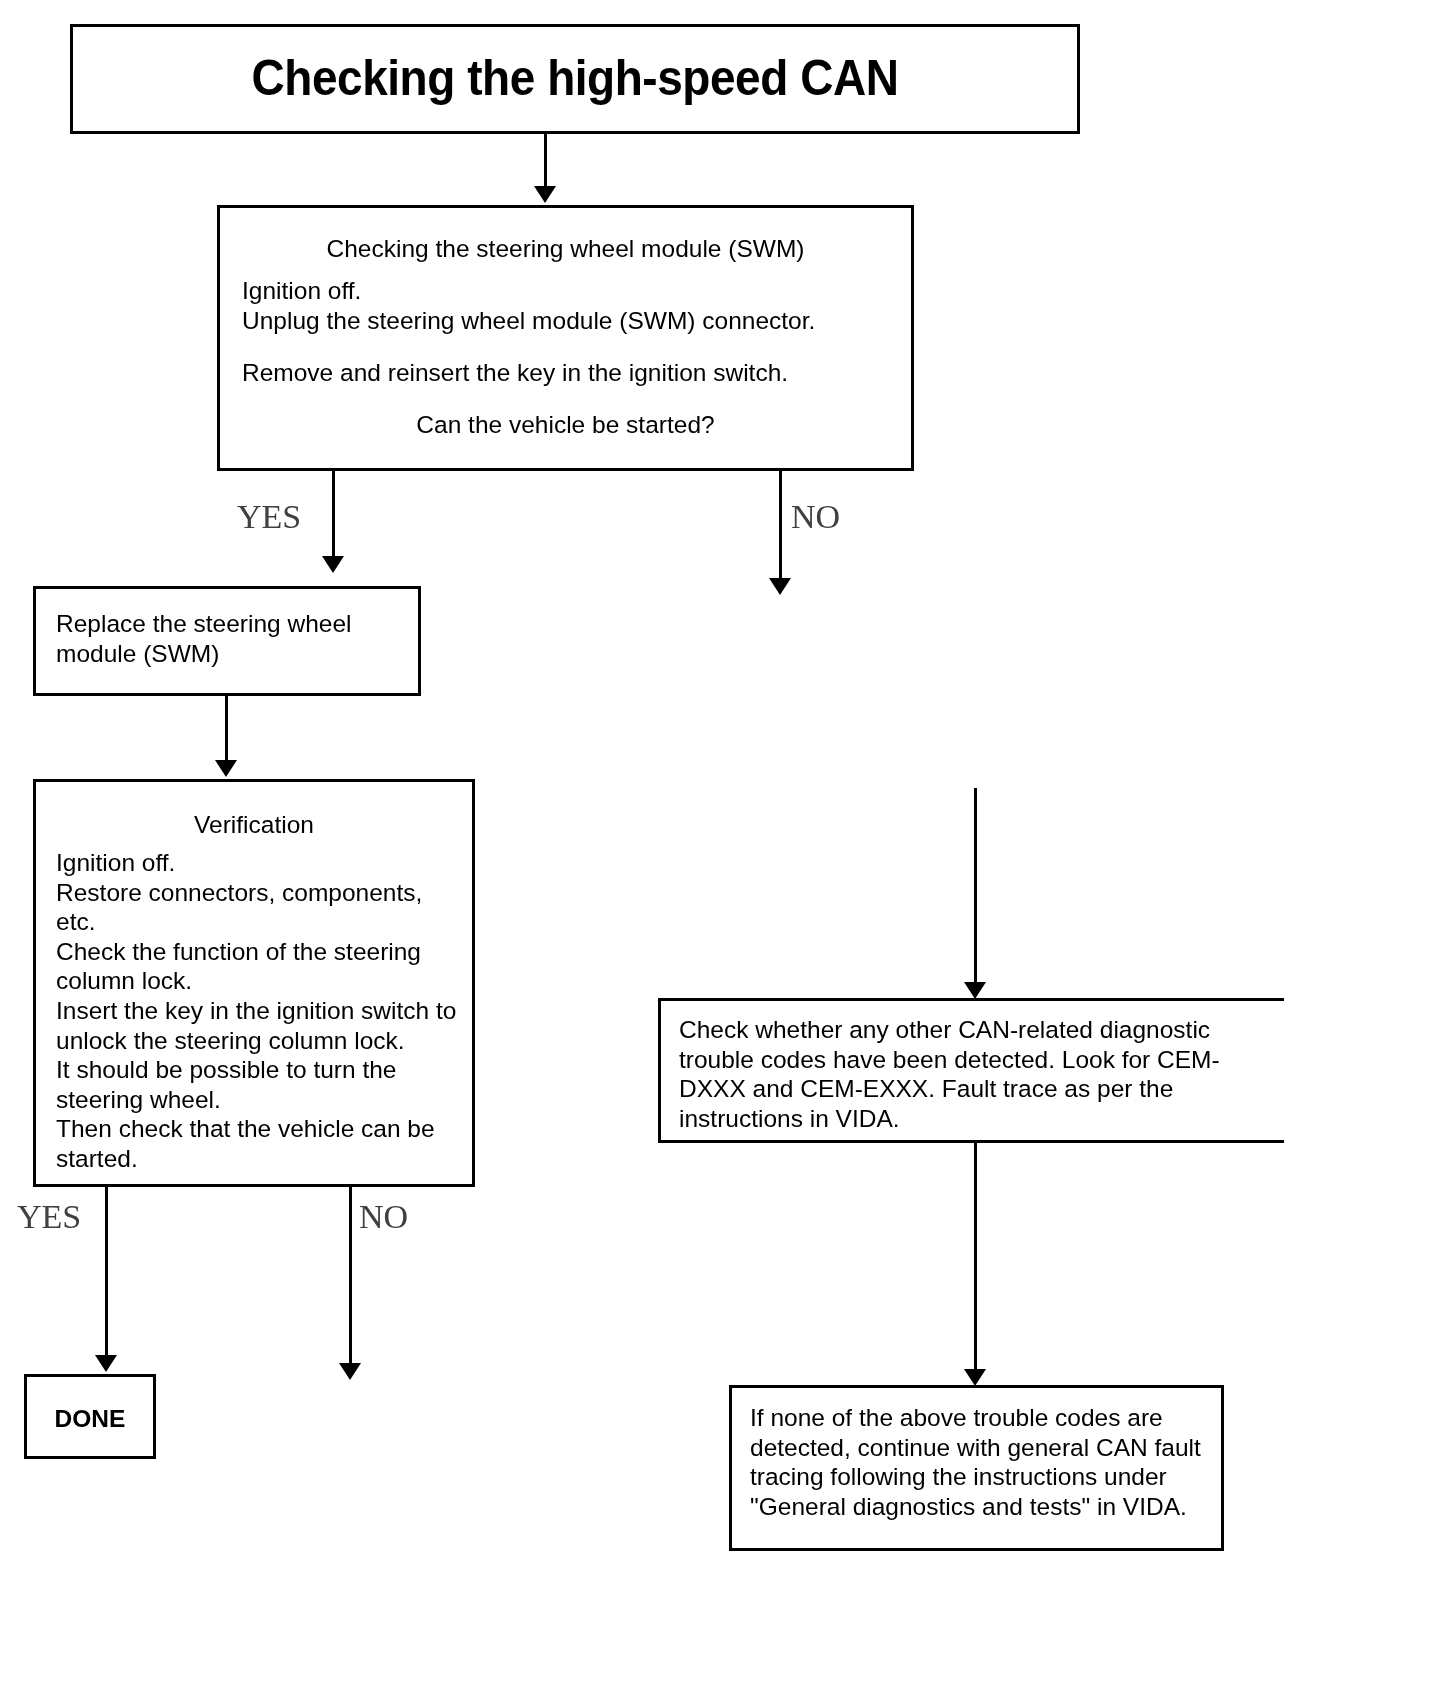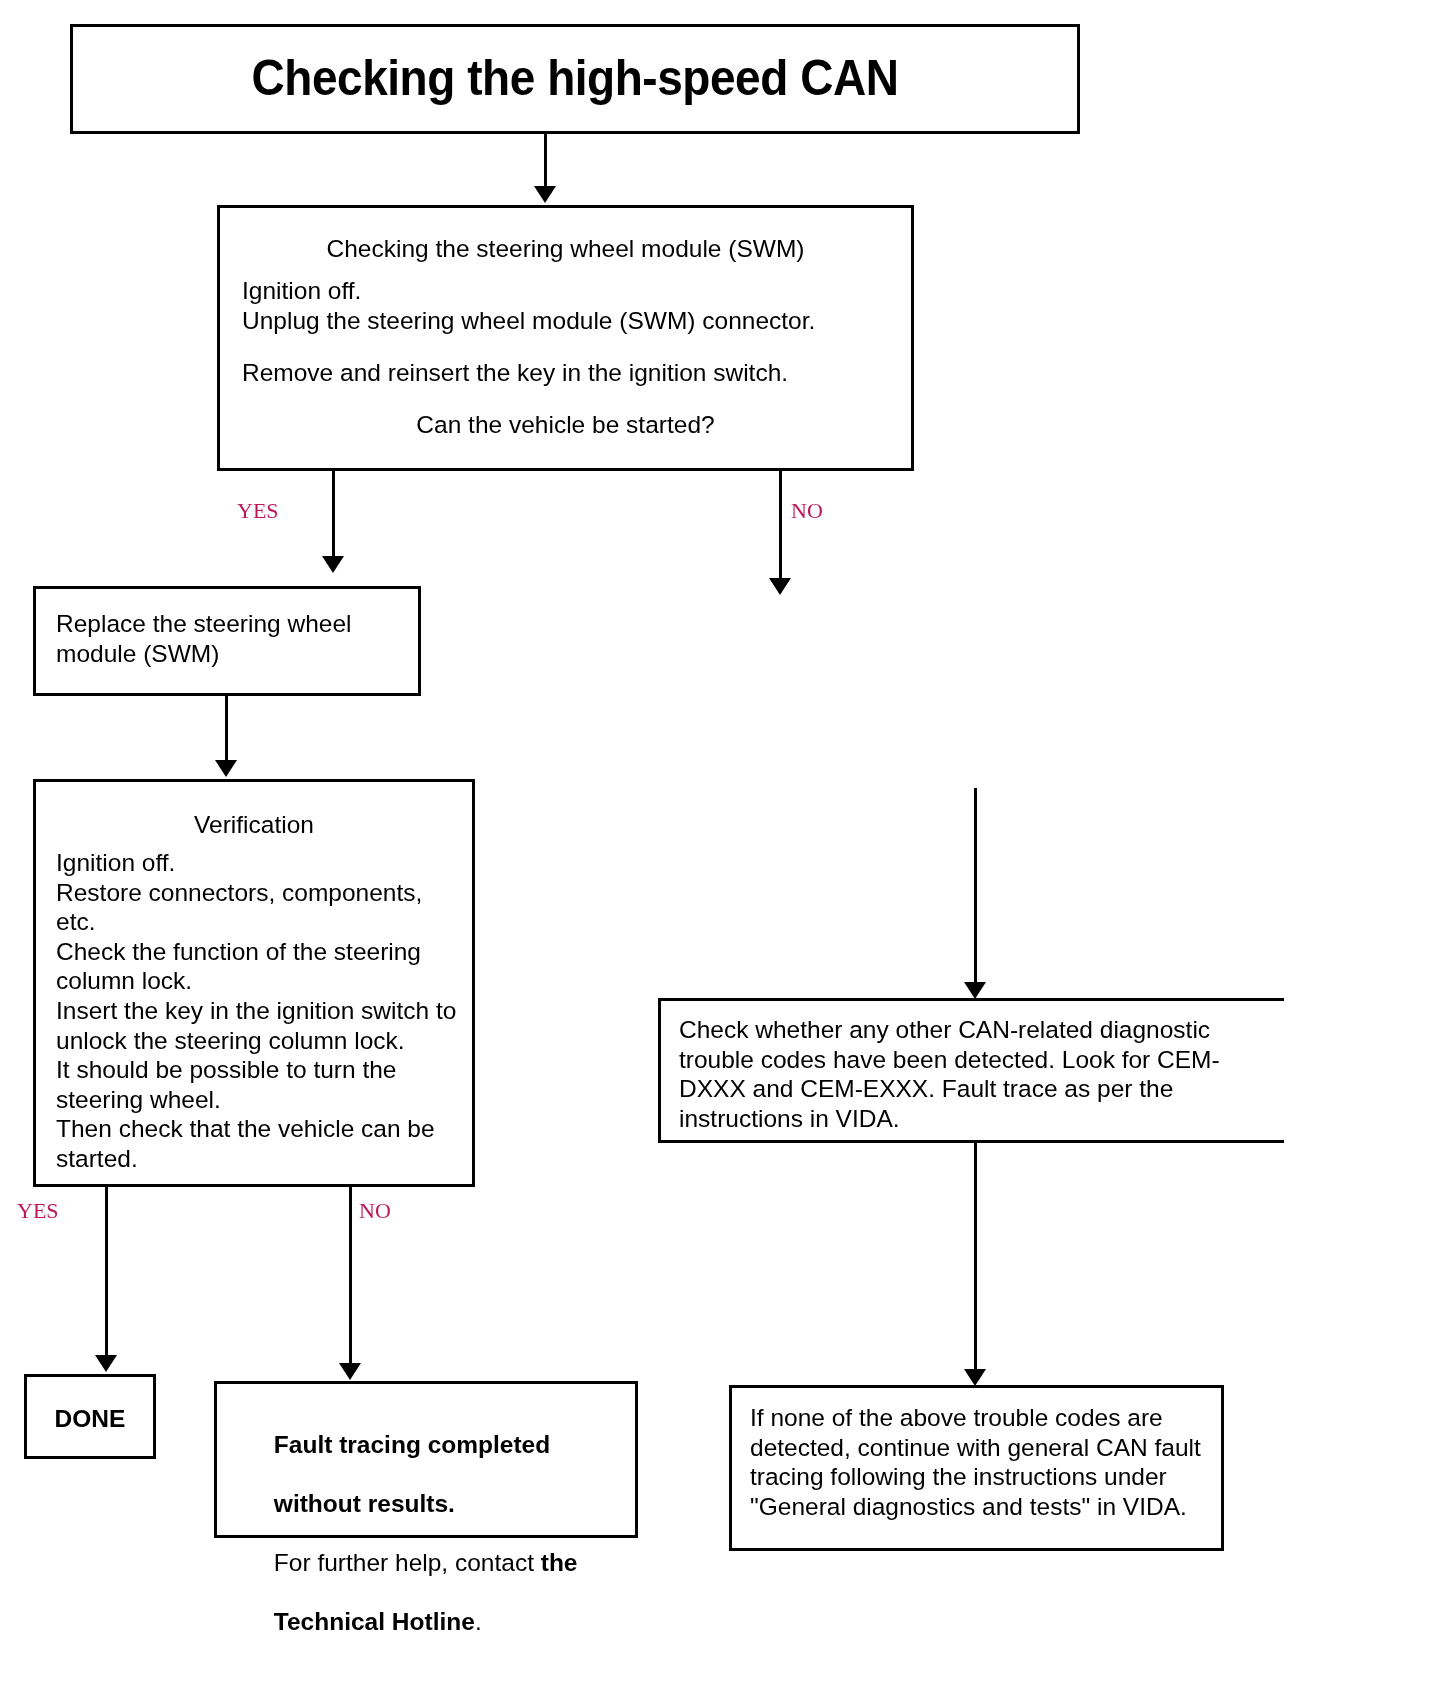--- a/index.html
+++ b/index.html
@@ -51,23 +51,23 @@
     font-size: 24.5px;
     line-height: 29.6px;
   }
   .center-line { text-align: center; }
   .b { font-weight: bold; }
 
   
   .branch-label {
     position: absolute;
     font-family: "Liberation Serif", serif;
-    font-size: 22px;
+    font-size: 34px;
     line-height: 1;
-    color: #be185d;
+    color: #404040;
   }
 
   
   .vline {
     position: absolute;
     width: 3px;
     background: #000000;
   }
   .arrowhead {
     position: absolute;
@@ -127,28 +127,20 @@
   <div class="branch-label" style="left:17px; top:1200px;">YES</div>
 
   <div class="vline" style="left:349px; top:1187px; height:182px;"></div>
   <div class="arrowhead" style="left:339px; top:1363px;"></div>
   <div class="branch-label" style="left:359px; top:1200px;">NO</div>
 
   <div class="box" style="left:24px; top:1374px; width:132px; height:85px;">
     <div class="txt body-text b center-line" style="left:0; right:0; top:27px;">DONE</div>
   </div>
 
-  <div class="box" style="left:214px; top:1381px; width:424px; height:157px;">
-    <div class="txt body-text" style="left:16px; right:10px; top:16px;">
-      <span class="b">Fault tracing completed</span><br>
-      <span class="b">without results.</span><br>
-      <span>For further help, contact </span><span class="b">the</span><br>
-      <span class="b">Technical Hotline</span><span>.</span>
-    </div>
-  </div>
 
 
   <div class="vline" style="left:974px; top:788px; height:198px;"></div>
   <div class="arrowhead" style="left:964px; top:982px;"></div>
 
   <div class="box" style="left:658px; top:998px; width:631px; height:145px;">
     <div class="txt body-text" style="left:18px; right:8px; top:14px;">Check whether any other CAN-related diagnostic trouble codes have been detected. Look for CEM-DXXX and CEM-EXXX. Fault trace as per the instructions in VIDA.</div>
   </div>
 
   <div class="vline" style="left:974px; top:1143px; height:232px;"></div>

